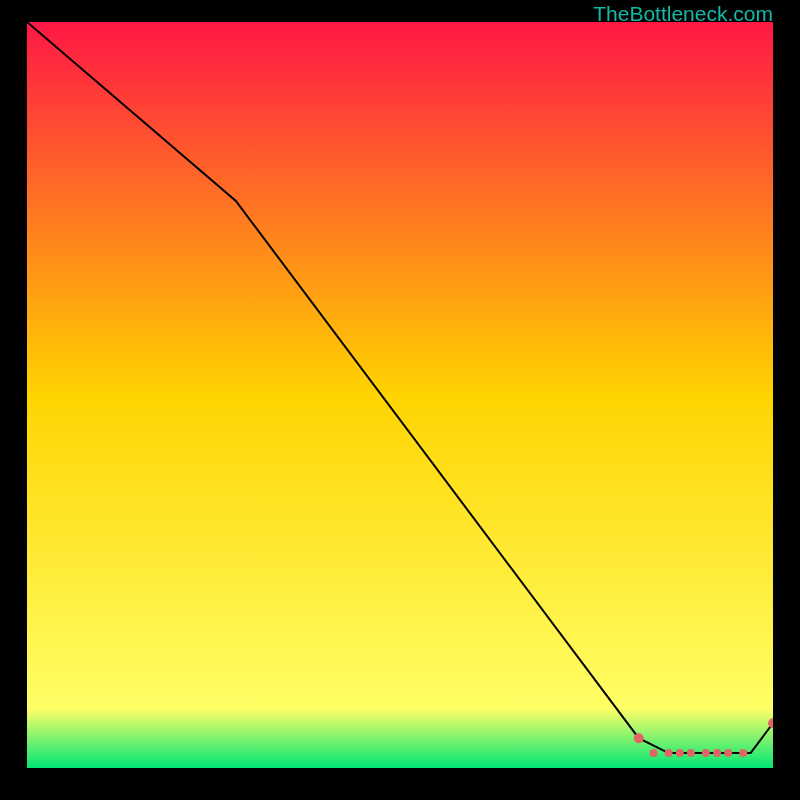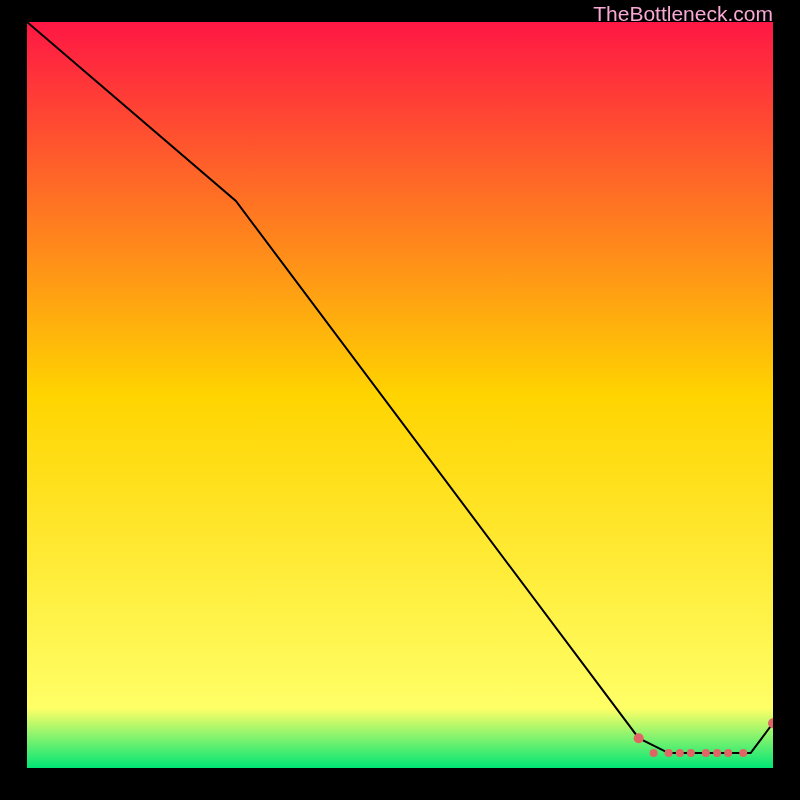--- a/index.html
+++ b/index.html
@@ -16,21 +16,21 @@
     left: 27px;
     top: 22px;
     width: 746px;
     height: 746px;
     box-sizing: border-box;
   }
   .watermark {
     position: absolute;
     right: 27px;
     top: 2px;
-    color: #f9a8d4;
+    color: #14b8a6;
     font-size: 21px;
     font-weight: 500;
     letter-spacing: 0;
   }
   svg { display: block; }
 </style>
 </head>
 <body>
 
 <div class="watermark">TheBottleneck.com</div>

